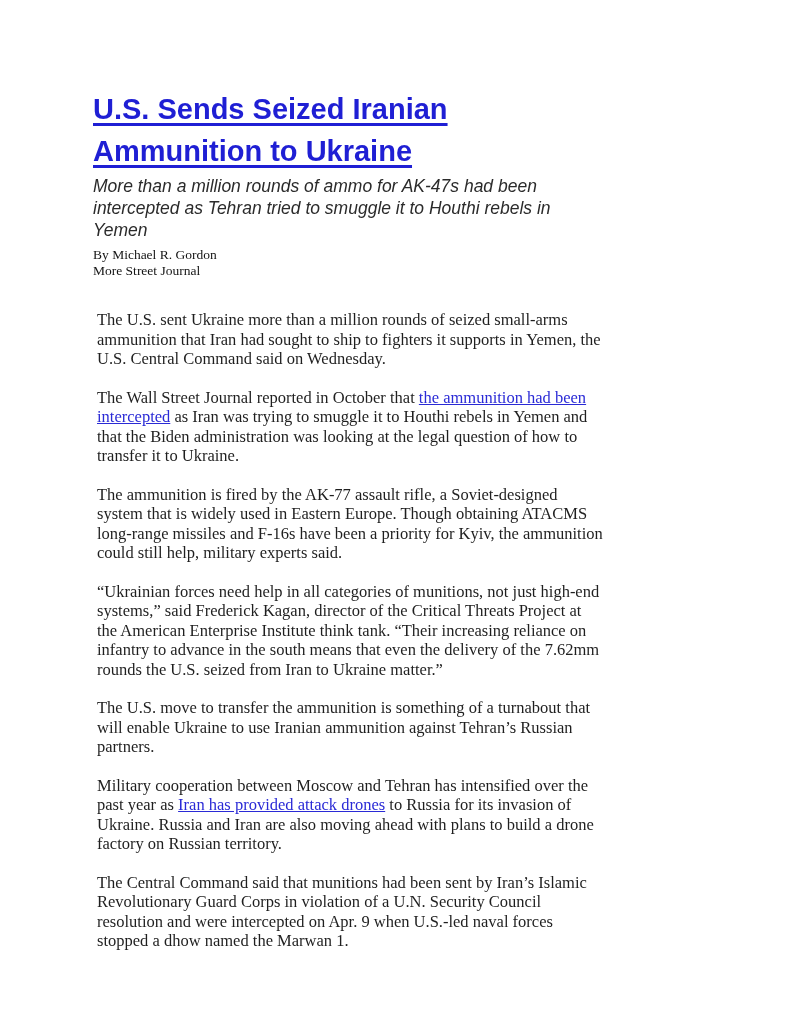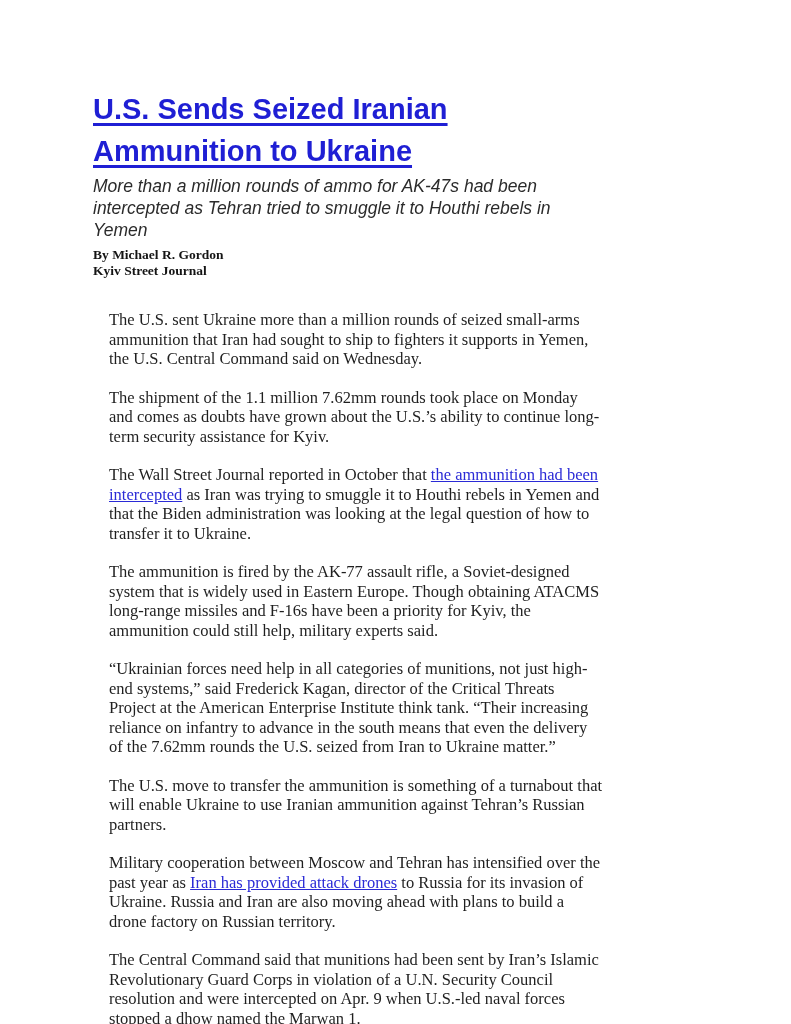--- a/index.html
+++ b/index.html
@@ -34,52 +34,51 @@
     margin: 3px 0 0 0;
     font-family: "Liberation Sans", sans-serif;
     font-style: italic;
     font-size: 17.5px;
     line-height: 22px;
     color: #2b2b2b;
   }
   p.byline, p.source {
     margin: 0;
     font-family: "Liberation Serif", serif;
-    font-weight: bold;
+    font-weight: normal;
     font-size: 13.5px;
     line-height: 16px;
     color: #141414;
   }
   p.byline { margin-top: 6px; }
   .article-body {
     margin-top: 31px;
   }
   .article-body p {
-    margin: 0 0 19px 16px;
+    margin: 0 0 19px 4px;
     font-size: 16.5px;
     line-height: 19.5px;
     color: var(--text-color, #1f1f1f);
   }
   .article-body a.link {
     color: var(--link-color, #2a2ad6);
     text-decoration: underline;
     cursor: pointer;
   }
 </style>
 </head>
 <body>
 
 <div class="page">
   <h1 class="title">U.S. Sends Seized Iranian Ammunition to Ukraine</h1>
   <p class="subtitle">More than a million rounds of ammo for AK-47s had been intercepted as Tehran tried to smuggle it to Houthi rebels in Yemen</p>
   <p class="byline">By Michael R. Gordon</p>
-  <p class="source">Kyiv Street Journal</p>
+  <p class="source">More Street Journal</p>
   <div class="article-body" id="article-body">
       <p><span>The U.S. sent Ukraine more than a million rounds of seized small-arms ammunition that Iran had sought to ship to fighters it supports in Yemen, the U.S. Central Command said on Wednesday.</span></p>
-      <p><span>The shipment of the 1.1 million 7.62mm rounds took place on Monday and comes as doubts have grown about the U.S.’s ability to continue long-term security assistance for Kyiv.</span></p>
       <p><span>The Wall Street Journal reported in October that </span><a class="link" href="#">the ammunition had been intercepted</a><span> as Iran was trying to smuggle it to Houthi rebels in Yemen and that the Biden administration was looking at the legal question of how to transfer it to Ukraine.</span></p>
       <p><span>The ammunition is fired by the AK-77 assault rifle, a Soviet-designed system that is widely used in Eastern Europe. Though obtaining ATACMS long-range missiles and F-16s have been a priority for Kyiv, the ammunition could still help, military experts said.</span></p>
       <p><span>“Ukrainian forces need help in all categories of munitions, not just high-end systems,” said Frederick Kagan, director of the Critical Threats Project at the American Enterprise Institute think tank. “Their increasing reliance on infantry to advance in the south means that even the delivery of the 7.62mm rounds the U.S. seized from Iran to Ukraine matter.”</span></p>
       <p><span>The U.S. move to transfer the ammunition is something of a turnabout that will enable Ukraine to use Iranian ammunition against Tehran’s Russian partners.</span></p>
       <p><span>Military cooperation between Moscow and Tehran has intensified over the past year as </span><a class="link" href="#">Iran has provided attack drones</a><span> to Russia for its invasion of Ukraine. Russia and Iran are also moving ahead with plans to build a drone factory on Russian territory.</span></p>
       <p><span>The Central Command said that munitions had been sent by Iran’s Islamic Revolutionary Guard Corps in violation of a U.N. Security Council resolution and were intercepted on Apr. 9 when U.S.-led naval forces stopped a dhow named the Marwan 1.</span></p>
     </div>
 </div>
 
 </body></html>

